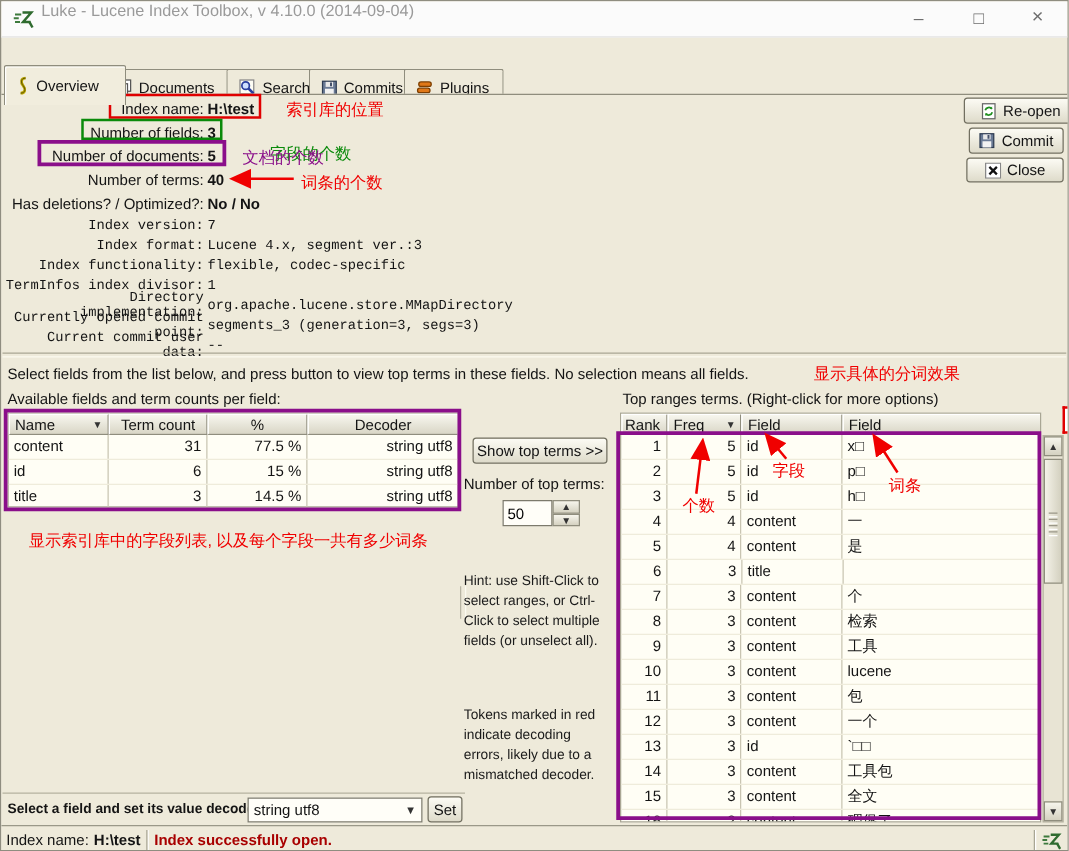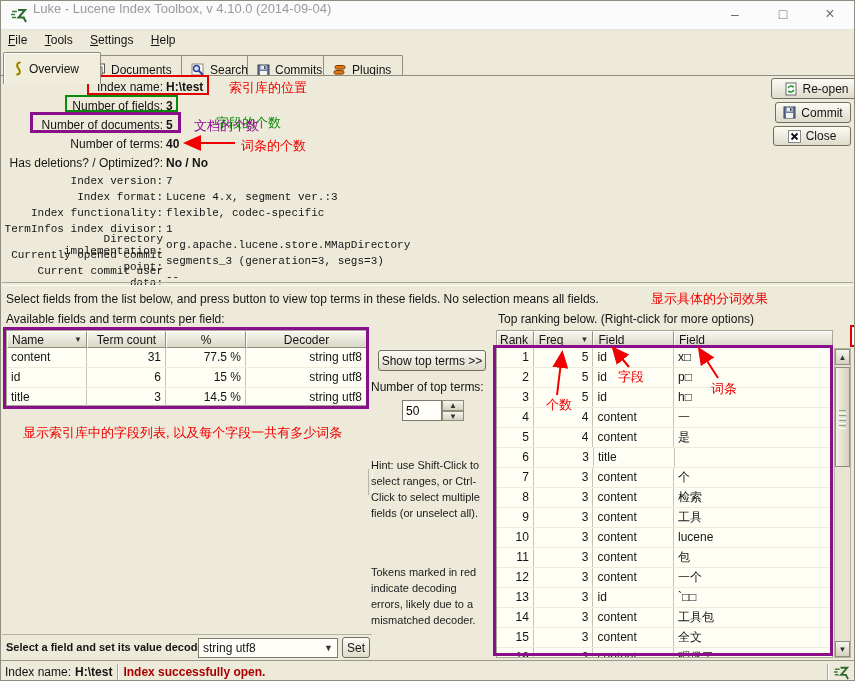--- a/index.html
+++ b/index.html
@@ -73,31 +73,20 @@
       <path d="M2 5.5h5M1 8.5h4M2 11.5h4" stroke="#3d7a3d" stroke-width="1.6" fill="none"></path>
       <path d="M8 4h7l-6.5 7.5h6" stroke="#2f6b2f" stroke-width="2" fill="none"></path>
       <path d="M13.5 11.5l2.5 4.5" stroke="#2f6b2f" stroke-width="2" fill="none"></path>
     </svg>
     <span class="abs title-text" style="left:32px;top:0">Luke - Lucene Index Toolbox, v 4.10.0 (2014-09-04)</span>
     <span class="abs winctl" style="left:722px;top:3px">–</span>
     <span class="abs winctl" style="left:770px;top:3px">□</span>
     <span class="abs winctl" style="left:817px;top:3px;font-size:16px">×</span>
   </div>
 
-  <div class="abs menubar">
-    
-  
-      <span class="menu-item"><u>F</u><span>ile</span></span>
-    
-      <span class="menu-item"><u>T</u><span>ools</span></span>
-    
-      <span class="menu-item"><u>S</u><span>ettings</span></span>
-    
-      <span class="menu-item"><u>H</u><span>elp</span></span>
-    </div>
 
   <div class="abs tab sel" style="left:2px;width:78px">
     <svg width="11" height="15" viewBox="0 0 11 15">
       <path d="M7.5 1.5C3.5 1.5 3.5 5 5.5 7.5c2 2.6 2 6-2 6" stroke="#b8a300" stroke-width="2.2" fill="none"></path>
       <path d="M7.5 1.5C3.5 1.5 3.5 5 5.5 7.5c2 2.6 2 6-2 6" stroke="#5d5400" stroke-width="0.8" fill="none"></path>
     </svg>
     <span>Overview</span>
   </div>
   <div class="abs tab" style="left:82px;width:94px">
     <svg width="13" height="14" viewBox="0 0 13 14">
@@ -290,21 +279,21 @@
     <span>Show top terms &gt;&gt;</span>
   </div>
   <span class="abs" style="left:370px;top:379px">Number of top terms:</span>
   <input class="abs spin-field" style="left: 401px; top: 399px; width: 40px; height: 21px;" value="50">
   <div class="abs sb-btn" style="left:441px;top:399px;width:22px;height:11px">▲</div>
   <div class="abs sb-btn" style="left:441px;top:410px;width:22px;height:10px">▼</div>
 
   <div class="abs hint" style="left:370px;top:457px;width:118px">Hint: use Shift-Click to select ranges, or Ctrl-Click to select multiple fields (or unselect all).</div>
   <div class="abs hint" style="left:370px;top:564px;width:118px">Tokens marked in red indicate decoding errors, likely due to a mismatched decoder.</div>
 
-  <span class="abs" style="left:497px;top:311px">Top ranking below. (Right-click for more options)</span>
+  <span class="abs" style="left:497px;top:311px">Top ranges terms. (Right-click for more options)</span>
 
   <div class="abs tbl" style="left:495px;top:329px;width:337px;height:328px;overflow:hidden">
     <div class="thead">
       <div class="hcell" style="width:37px;padding:0 2px">
         <span>Rank</span>
       </div>
       <div class="hcell" style="width:60px">
         <span>Freq</span>
         <span class="sortarrow">▼</span>
       </div>

